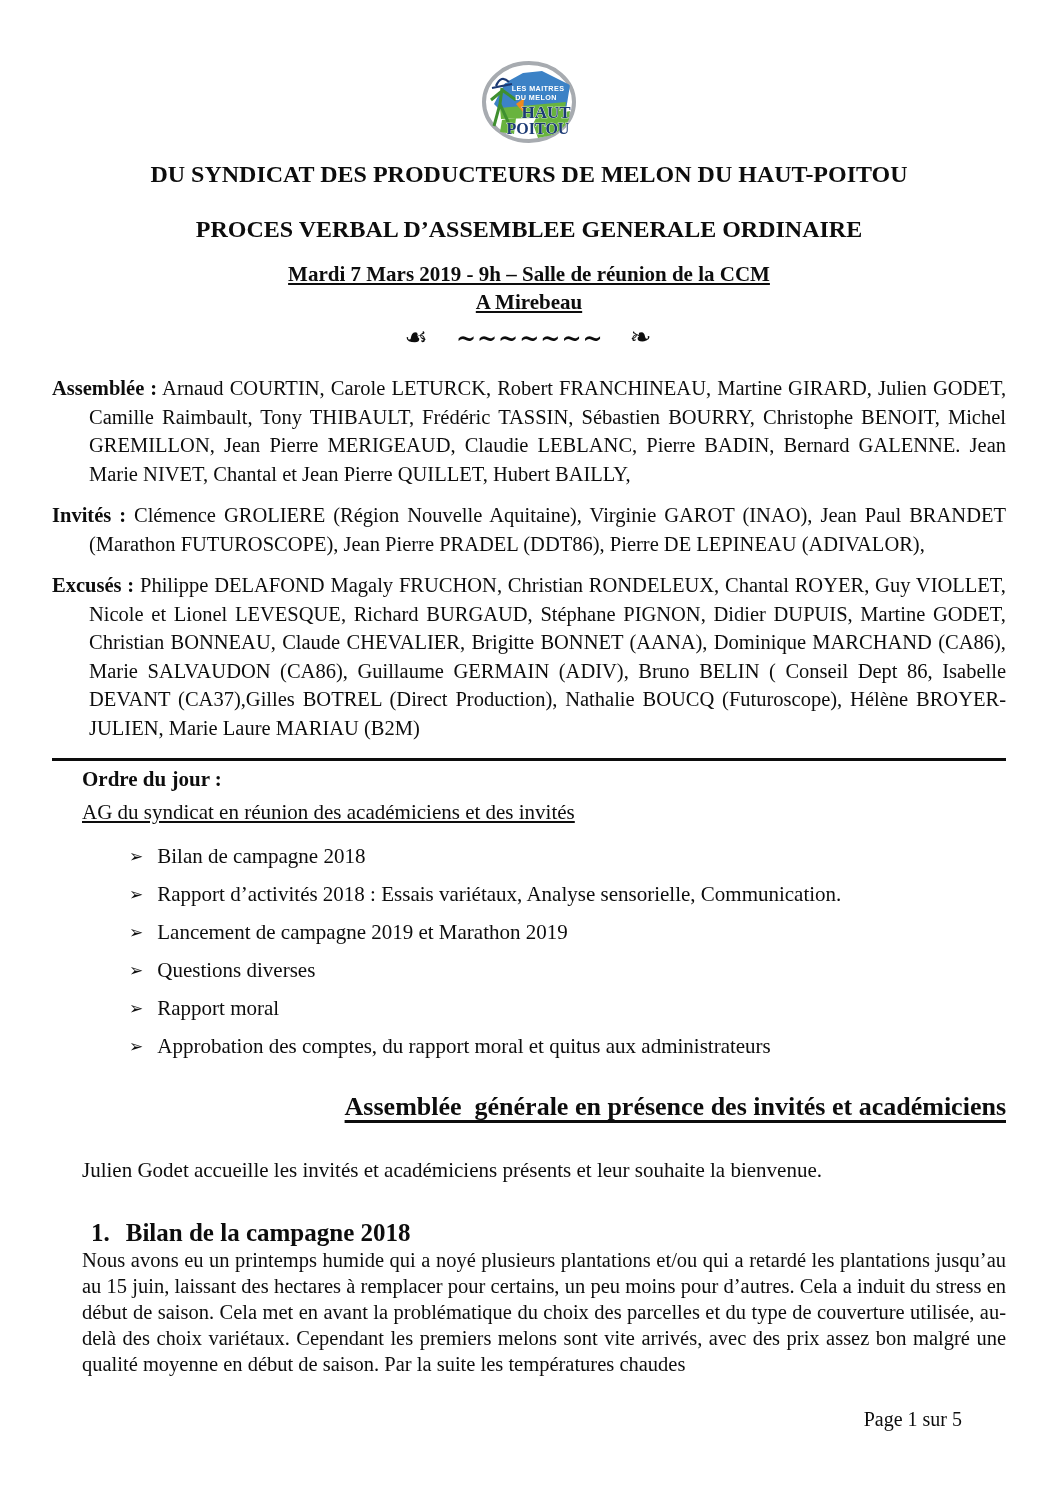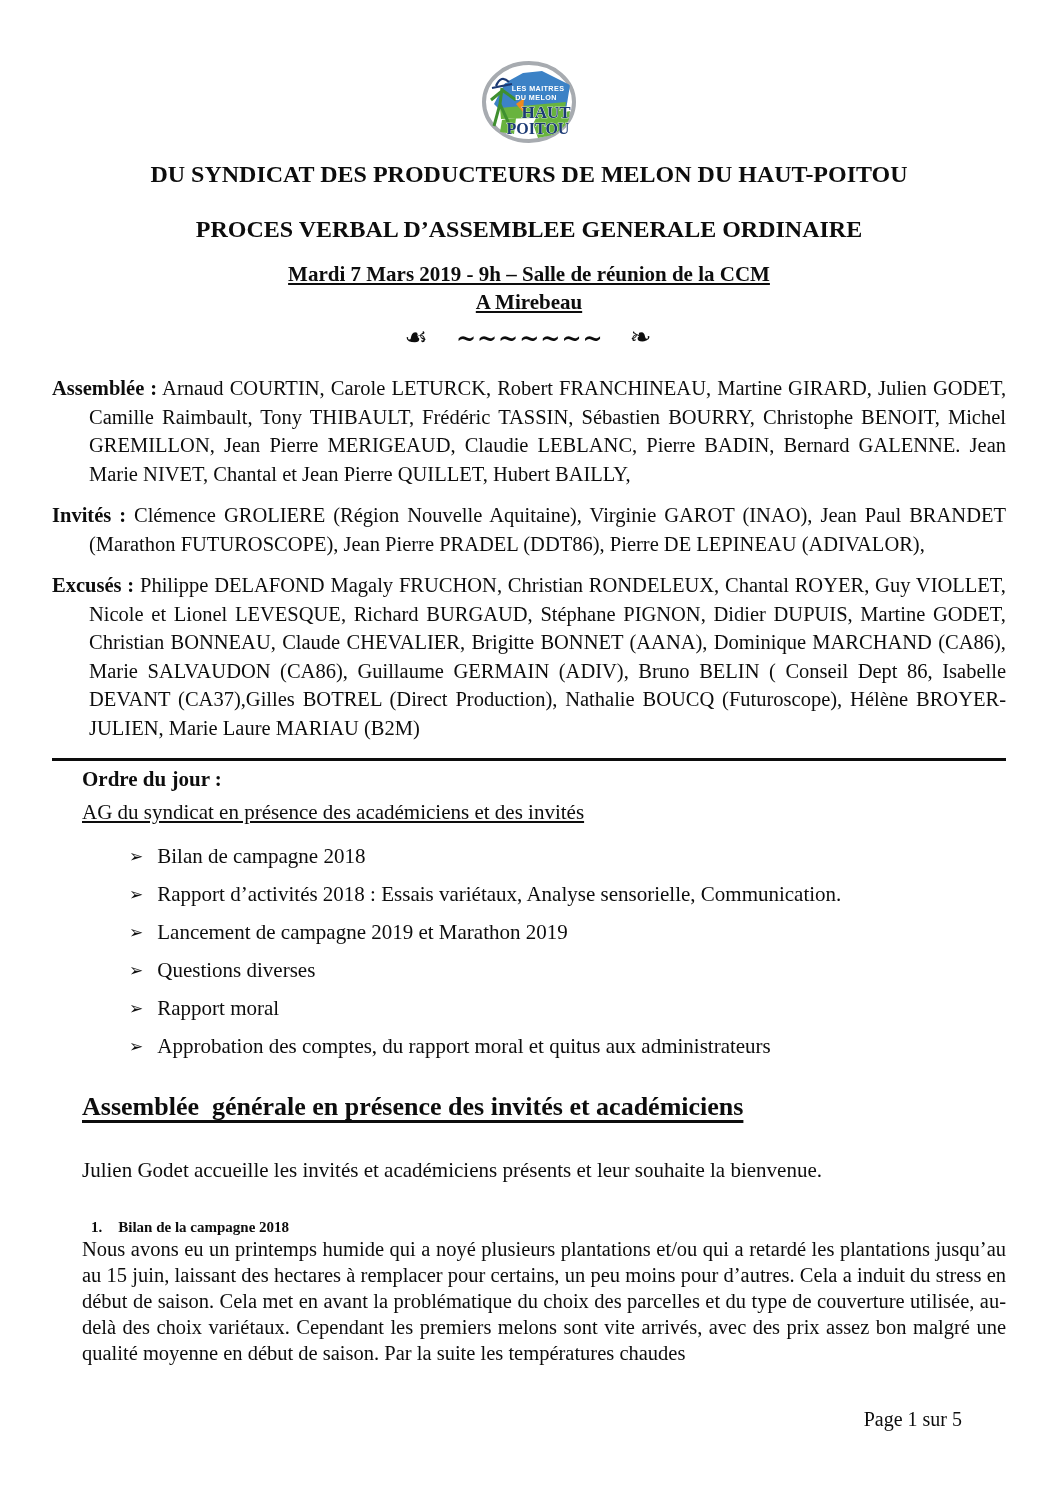--- a/index.html
+++ b/index.html
@@ -74,26 +74,27 @@
     font-size:17px;flex:0 0 auto;transform:translateY(-1px);
   }
   
   .section-heading{
     margin:34px 0 0 30px;
     font-size:26px;font-weight:bold;
     text-decoration:underline;
     text-decoration-thickness:3px;
     text-underline-offset:5px;
     white-space:pre-wrap;
+    text-align:right;
   }
   .welcome{
     margin:36px 0 0 30px;font-size:21px;
   }
   .numbered{
-    margin:36px 0 0 39px;font-size:15px;font-weight:bold;
+    margin:36px 0 0 39px;font-size:25px;font-weight:bold;
   }
   .numbered .num{margin-right:16px;}
   .report{margin:0 0 0 30px;font-size:20.5px;line-height:26px;}
   .report.first{margin-top:28px;}
   .report.just{text-align:justify;}
   
   .footer{
     position:absolute;right:96px;bottom:66px;
     font-size:20px;
   }
@@ -139,21 +140,21 @@
 
   <p class="att presents"><b>Assemblée :</b> <span>Arnaud COURTIN, Carole LETURCK, Robert FRANCHINEAU, Martine GIRARD, Julien GODET, Camille Raimbault, Tony THIBAULT, Frédéric TASSIN, Sébastien BOURRY, Christophe BENOIT, Michel GREMILLON, Jean Pierre MERIGEAUD, Claudie LEBLANC,  Pierre BADIN, Bernard GALENNE. Jean Marie NIVET, Chantal et Jean Pierre QUILLET, Hubert BAILLY,</span></p>
 
   <p class="att invites"><b>Invités :</b> <span>Clémence GROLIERE (Région Nouvelle Aquitaine), Virginie GAROT (INAO), Jean Paul BRANDET (Marathon FUTUROSCOPE), Jean Pierre PRADEL (DDT86), Pierre DE LEPINEAU (ADIVALOR),</span></p>
 
   <p class="att excuses"><b>Excusés :</b> <span>Philippe DELAFOND Magaly FRUCHON, Christian RONDELEUX, Chantal ROYER, Guy VIOLLET, Nicole et Lionel LEVESQUE, Richard BURGAUD, Stéphane PIGNON, Didier DUPUIS, Martine GODET, Christian BONNEAU, Claude CHEVALIER, Brigitte BONNET (AANA), Dominique MARCHAND (CA86), Marie SALVAUDON (CA86), Guillaume GERMAIN (ADIV), Bruno BELIN ( Conseil Dept 86,  Isabelle DEVANT (CA37),Gilles BOTREL (Direct Production), Nathalie BOUCQ (Futuroscope), Hélène BROYER-JULIEN, Marie Laure MARIAU (B2M)</span></p>
 
   <hr class="rule">
 
   <p class="order-title">Ordre du jour :</p>
-  <p class="order-sub">AG du syndicat en présence des académiciens et des invités</p>
+  <p class="order-sub">AG du syndicat en réunion des académiciens et des invités</p>
 
   <ul class="agenda">
     <li>
         <span class="arrow">➢</span>
         <span>Bilan de campagne 2018</span>
       </li>
     <li>
         <span class="arrow">➢</span>
         <span>Rapport d’activités 2018 : Essais variétaux, Analyse sensorielle, Communication.</span>
       </li>

